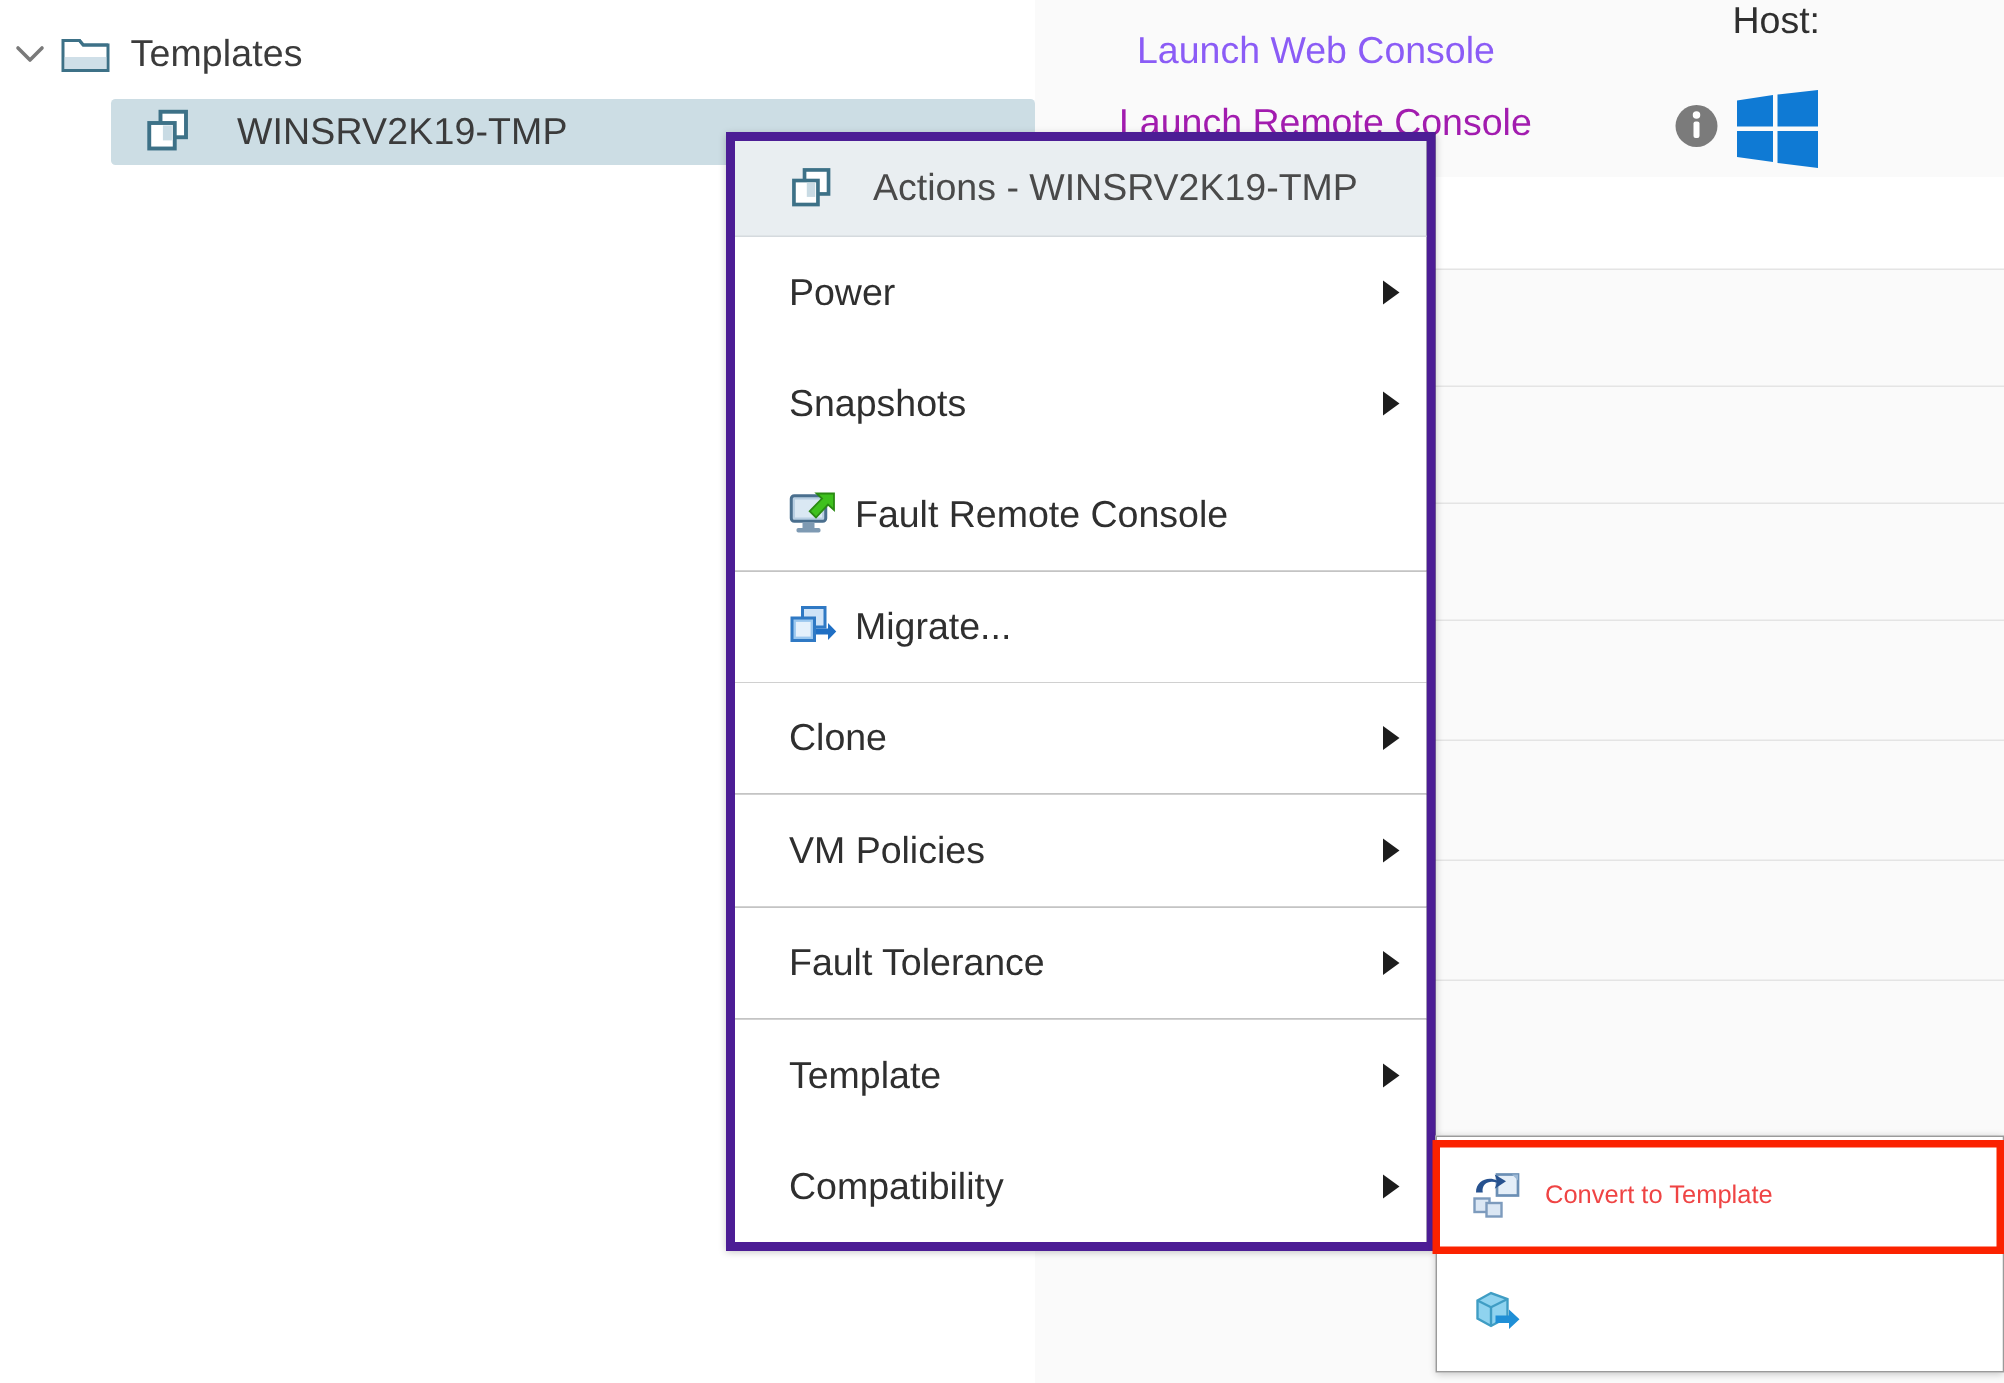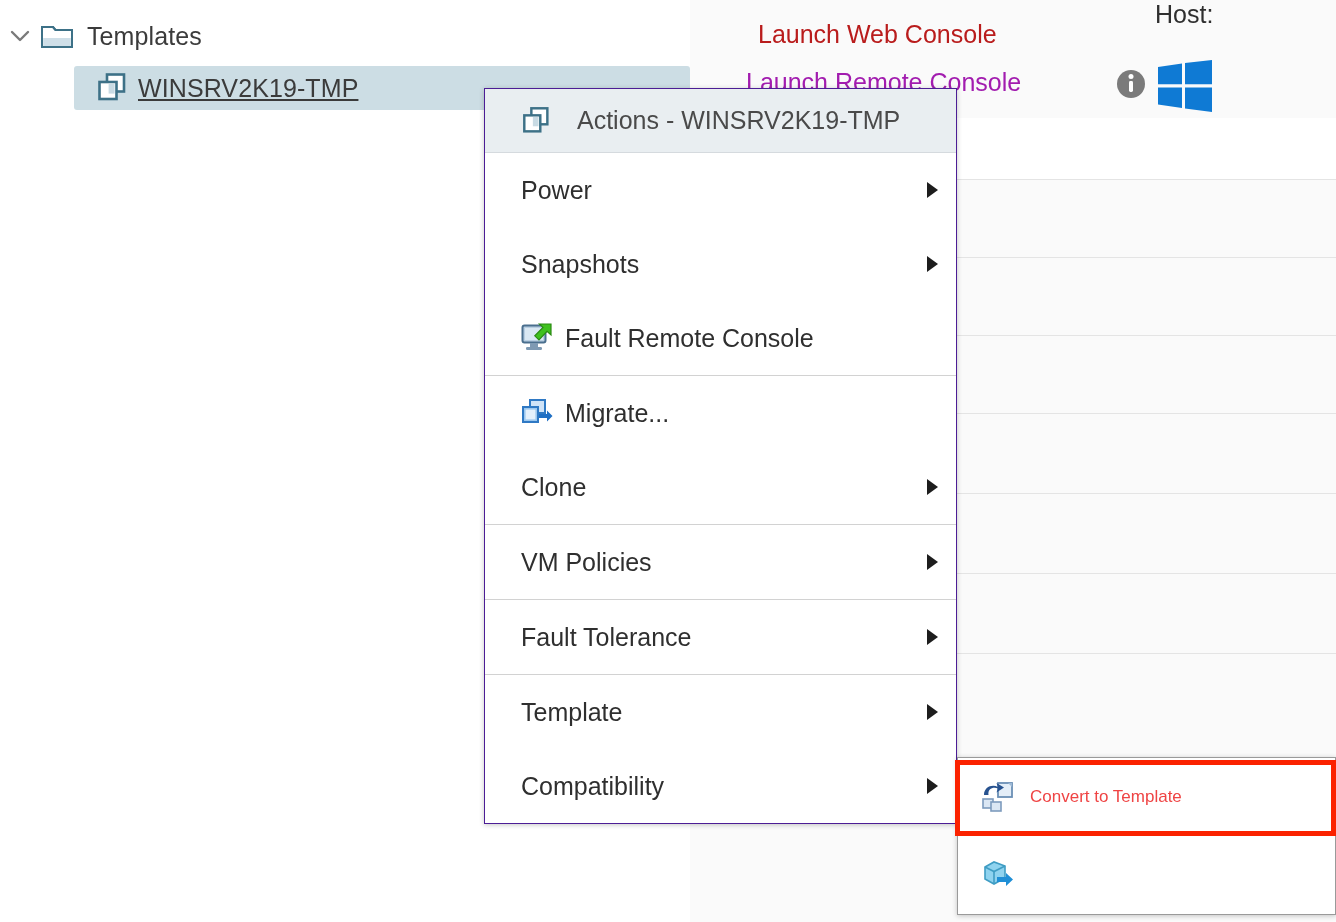--- a/index.html
+++ b/index.html
@@ -19,28 +19,28 @@
   .tree-row.vm {
     left:74px; top:66px; width:616px;
     background:#ccdde4; border-radius:3px;
   }
   .chevron { width:40px; display:flex; align-items:center; justify-content:center; }
   .icon-slot { display:flex; align-items:center; justify-content:center; }
   .tree-label {
     font-size:25px; color:#3b3b3b; letter-spacing:.1px; white-space:nowrap;
   }
   .tree-row.folder .tree-label { margin-left:13px; }
-  .tree-row.vm .tree-label { margin-left:8px;text-decoration:underline; }
+  .tree-row.vm .tree-label { margin-left:28px; }
 
   
   .details { position:absolute; left:690px; top:0; width:646px; height:922px; background:#fafafa; }
   .console-block { position:absolute; left:0; top:0; width:646px; height:118px; background:#fafafa; }
   .launch-web {
     position:absolute; left:68px; top:20px;
-    font-size:25px; color:#b91c1c; white-space:nowrap;
+    font-size:25px; color:#8b5cf6; white-space:nowrap;
   }
   .launch-remote {
     position:absolute; left:56px; top:68px;
     font-size:25px; color:#a21caf; white-space:nowrap;
   }
   .info-icon { position:absolute; left:425px; top:68px; }
   .win-logo  { position:absolute; left:468px; top:60px; }
   .host-label {
     position:absolute; left:465px; top:0px;
     font-size:25px; color:#2f2f2f; white-space:nowrap;
@@ -55,21 +55,21 @@
   }
   .hw-row.white { background:#ffffff; border-bottom:1px solid #e4e4e4; }
   .hw-text {
     font-size:25px; color:#2f2f2f; white-space:nowrap;
   }
 
   
   .ctx-menu {
     position:absolute; left:484px; top:88px; width:473px;
     background:#404040;
-    border:1px solid #4c1d95;
+    border:6px solid #4c1d95;
     box-shadow:0 1px 5px rgba(0,0,0,.22);
   }
   .ctx-header {
     display:flex; align-items:center;
     height:64px; background:#e9eef1;
     border-bottom:1px solid #d5dade;
     padding-left:36px;
   }
   .ctx-header-label {
     margin-left:24px; font-size:25px; color:#4a4a4a; white-space:nowrap;

